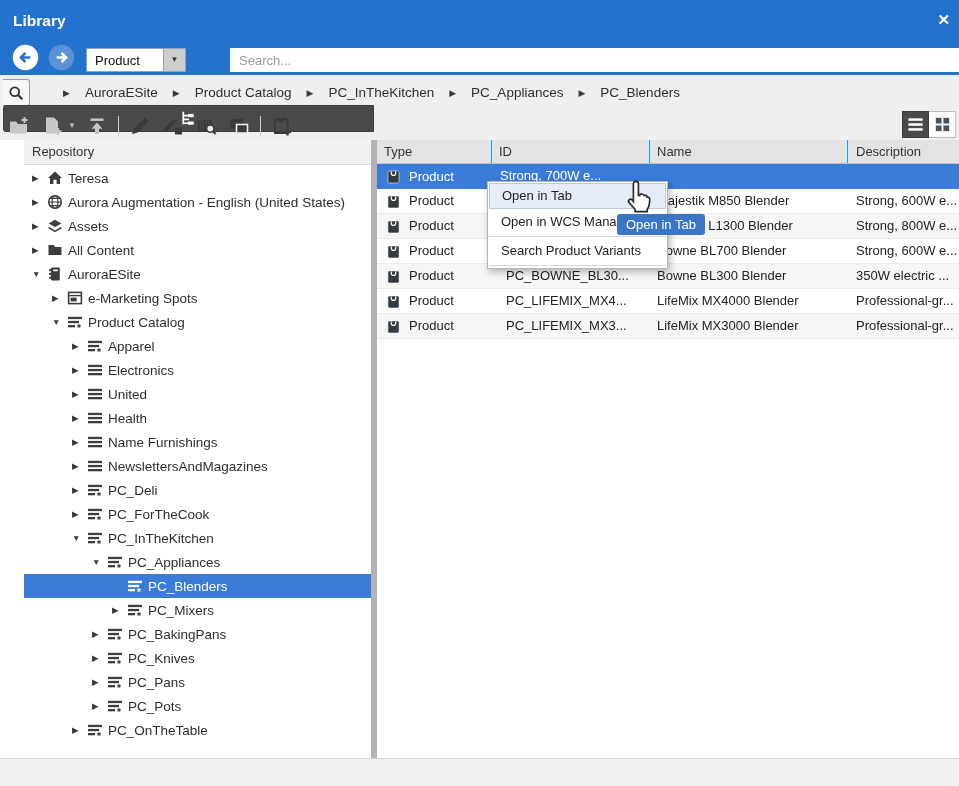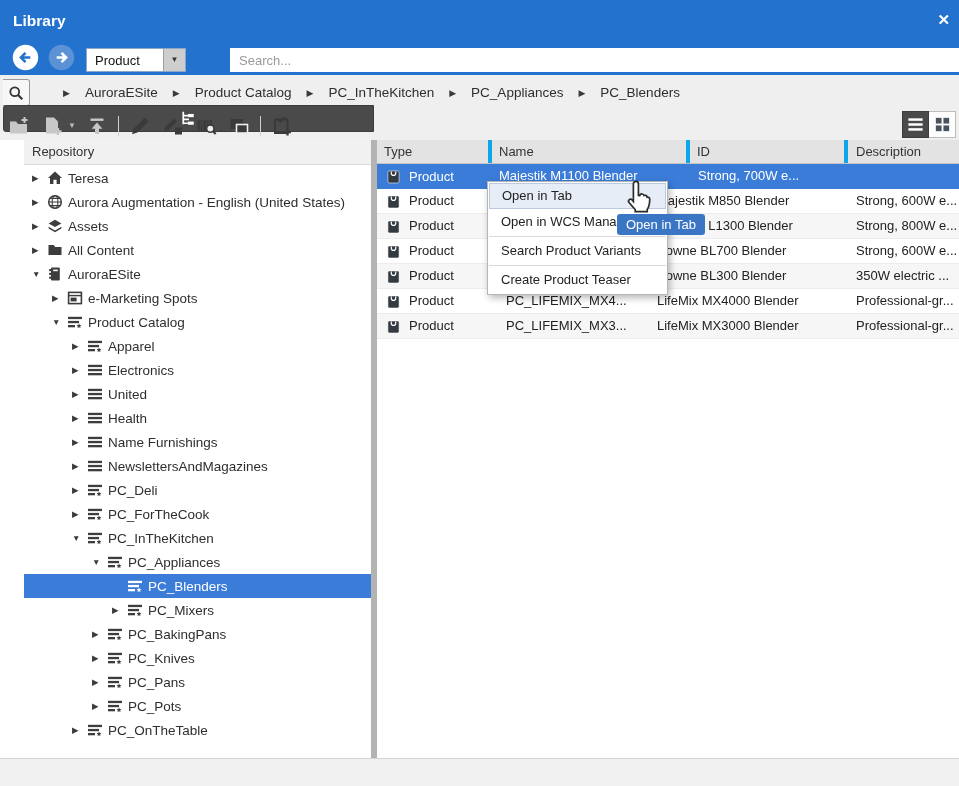--- a/index.html
+++ b/index.html
@@ -49,21 +49,21 @@
   .tree-item{height:24px;display:flex;align-items:center;font-size:13.5px;color:#2e2e2e;white-space:nowrap;box-sizing:border-box;}
   .tree-item.selected{background:#3a7cd8;color:#fff;}
   .twisty{width:15px;font-size:8.5px;color:#3a3a3a;flex:none;}
   .tree-item.selected .twisty{color:#fff;}
   .tree-icon{width:16px;height:16px;margin-right:5px;flex:none;color:#3d3d3d;}
   .tree-item.selected .tree-icon{color:#fff;}
   .tree-icon svg{width:16px;height:16px;display:block;}
   .divider{position:absolute;left:371px;top:140px;width:6px;height:618px;background:#b3b3b3;}
   .content{position:absolute;left:377px;top:140px;width:582px;height:618px;background:#fff;}
   .thead{display:flex;height:24px;background:#e3e3e3;border-bottom:1px solid #c3c3c3;box-sizing:border-box;}
-  .th{font-size:13px;color:#333;line-height:23px;padding-left:7px;box-sizing:border-box;border-right:4px solid #0ea5e9;white-space:nowrap;overflow:hidden;}
+  .th{font-size:13px;color:#333;line-height:23px;padding-left:7px;box-sizing:border-box;border-right:1px solid #0ea5e9;white-space:nowrap;overflow:hidden;}
   .th:last-child{border-right:none;}
   .trow{display:flex;height:25px;border-bottom:1px solid #ececec;box-sizing:border-box;font-size:13px;color:#222;}
   .trow.stripe{background:#f6f6f6;}
   .trow.selected{background:#3a7cd8;color:#fff;border-bottom:none;}
   .td{line-height:24px;box-sizing:border-box;white-space:nowrap;overflow:hidden;}
   .c-type{width:115px;}
   .c-id{width:158px;padding-left:14px;}
   .c-name{width:198px;padding-left:7px;}
   .c-desc{width:111px;padding-left:8px;}
   .type-cell{display:flex;align-items:center;padding-left:10px;}
@@ -507,36 +507,35 @@
         </span>
         <span>PC_OnTheTable</span>
       </div>
     </div>
 </div>
 <div class="divider"></div>
 
 <div class="content">
   <div class="thead">
     <span class="th c-type">Type</span>
+    <span class="th c-id" style="padding-left:7px">ID</span>
     <span class="th c-name">Name</span>
-    <span class="th c-id" style="padding-left:7px">ID</span>
     <span class="th c-desc">Description</span>
   </div>
   <div id="tbody">
       <div class="trow selected">
         <span class="td c-type type-cell">
           <span class="type-ic">
             <svg viewBox="0 0 14 16">
               <rect x="1" y="2" width="12" height="13" rx="1.6" fill="#343a42" stroke="#fff" stroke-width="0.6"></rect>
               <path d="M4.6 2.6 v1.9 a2.4 2.4 0 0 0 4.8 0 v-1.9" fill="none" stroke="#fff" stroke-width="1.3"></path>
             </svg>
           </span>
           <span>Product</span>
         </span>
-        <span class="td c-name">Majestik M1100 Blender</span>
         <span class="td c-desc">Strong, 700W e...</span>
       </div>
       <div class="trow">
         <span class="td c-type type-cell">
           <span class="type-ic">
             <svg viewBox="0 0 14 16">
               <rect x="1" y="2" width="12" height="13" rx="1.6" fill="#343a42" stroke="#fff" stroke-width="0.6"></rect>
               <path d="M4.6 2.6 v1.9 a2.4 2.4 0 0 0 4.8 0 v-1.9" fill="none" stroke="#fff" stroke-width="1.3"></path>
             </svg>
           </span>
@@ -618,21 +617,20 @@
       </div>
     </div>
 </div>
 
 <div class="ctxmenu" id="ctxmenu">
     <div class="menu-item hl">Open in Tab</div>
     <div class="menu-item">Open in WCS Management Center</div>
     <div class="menu-sep"></div>
     <div class="menu-item">Search Product Variants</div>
     <div class="menu-sep"></div>
-    <div class="menu-item">Create Product Teaser</div>
   </div>
 
 <div class="tooltip">Open in Tab</div>
 <div class="cursor">
   <svg viewBox="0 0 24 30" width="34" height="42">
     <path d="M8.7 4.2 c0-1 .8-1.8 1.8-1.8 s1.8 .8 1.8 1.8 v8.3 l.9 .1 c.2-.8 1-1.3 1.8-1.2 .6 .1 1.1 .5 1.3 1.1 .7-.4 1.7-.1 2.1 .7 .1 .2 .1 .3 .1 .5 .9-.2 1.9 .4 1.9 1.5 0 1.6-.2 3.3-.7 4.9 -.4 1.2-1.1 2.3-1.1 2.3 v1.6 h-8.6 v-1.5 c-1.5-1.6-3-3.3-4.4-5 -.5-.6-.4-1.5 .2-2 .6-.5 1.5-.4 2 .2 l.9 1.1 V4.2z" fill="#fff" stroke="#2b2b2b" stroke-width="1.2"></path>
   </svg>
 </div>
 
 <div class="footer"></div>

